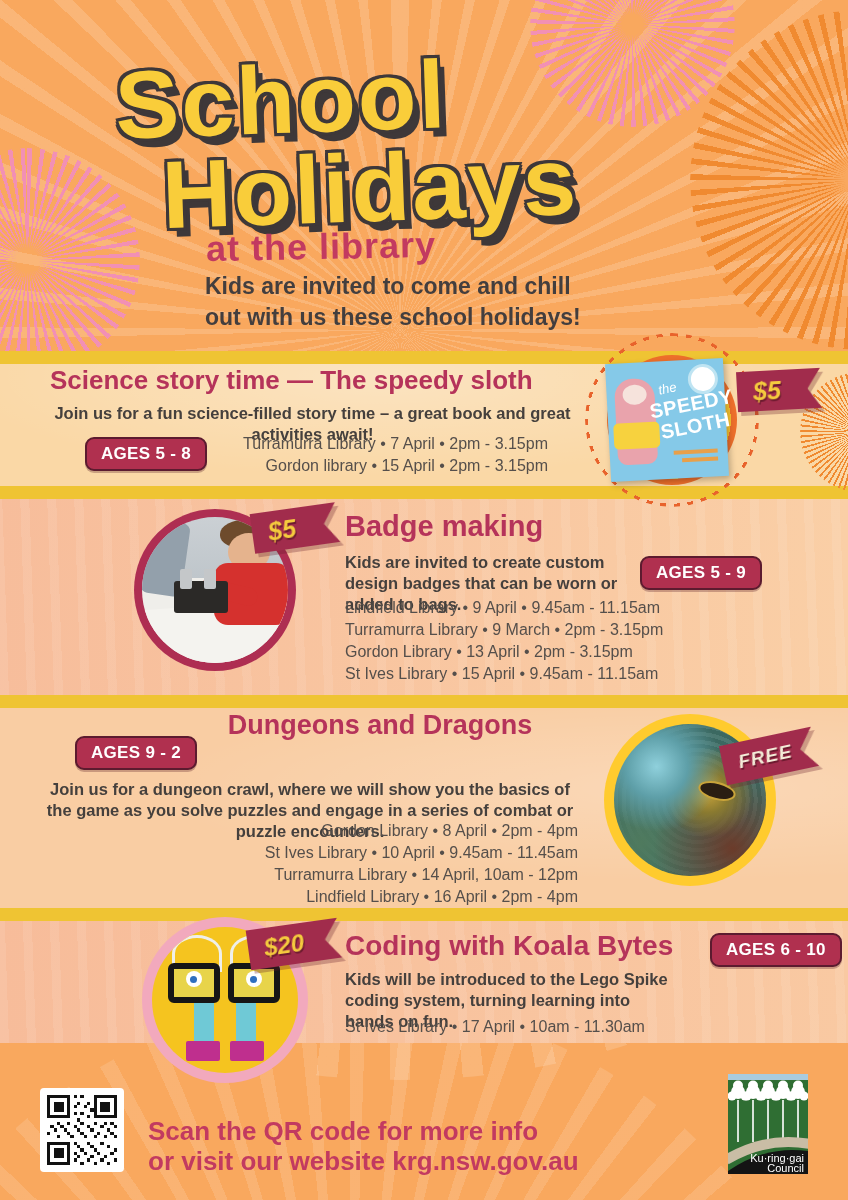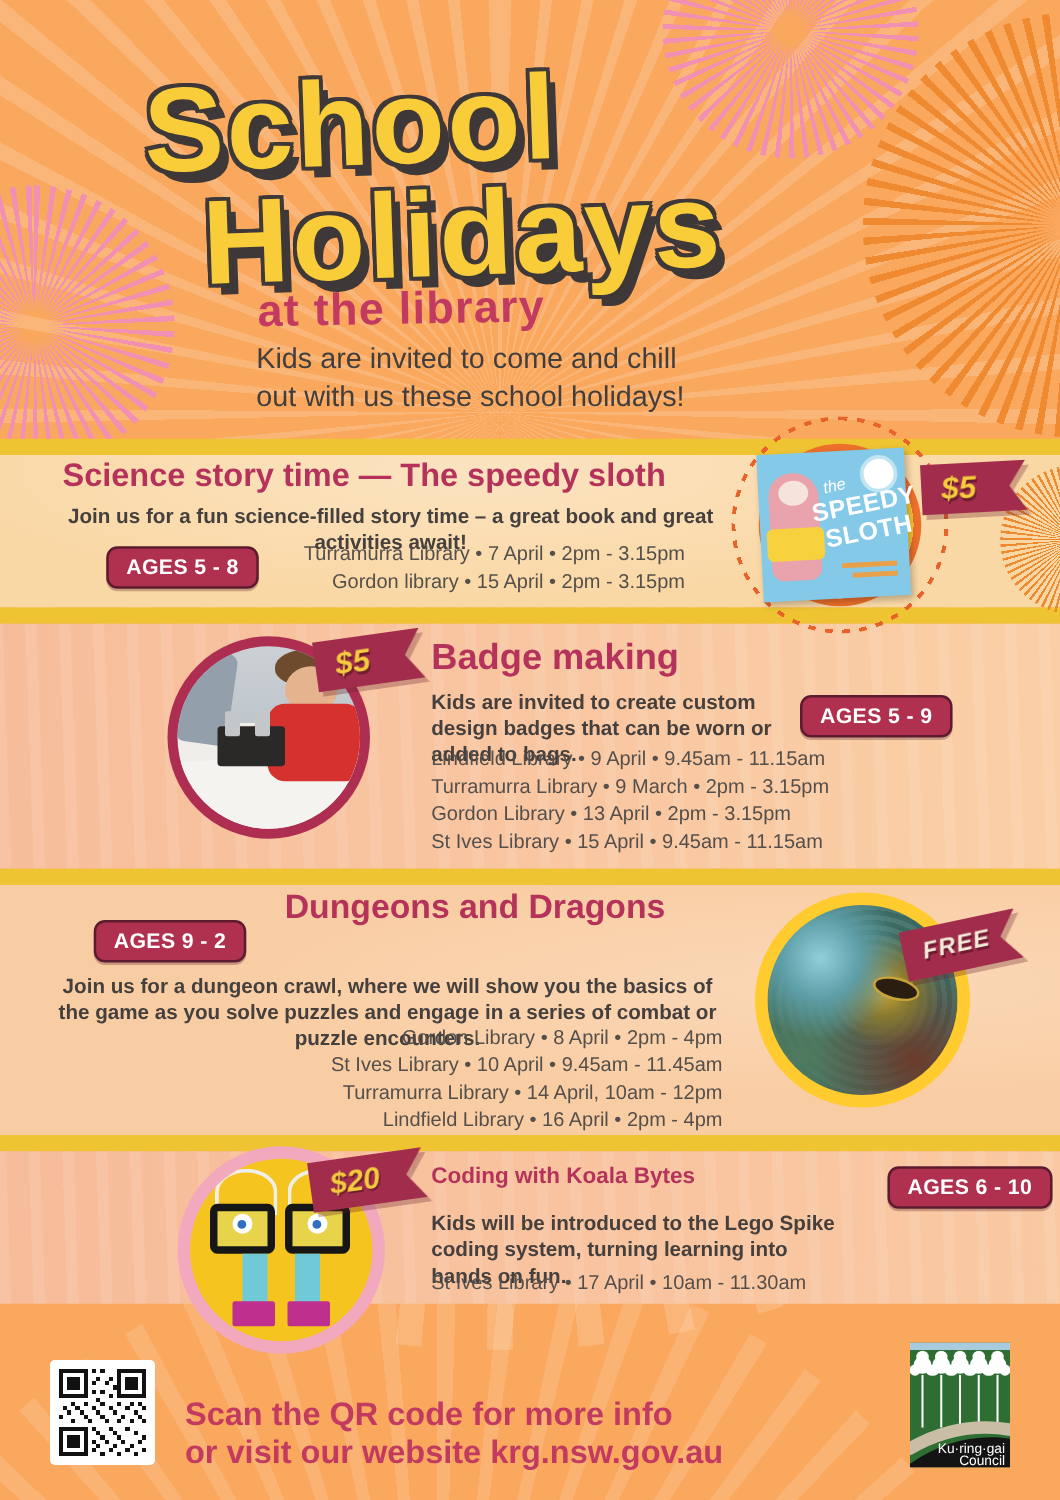--- a/index.html
+++ b/index.html
@@ -32,21 +32,21 @@
   .sec3{top:708px;height:200px;background:radial-gradient(ellipse at 80% 40%, rgba(255,255,255,0.22), rgba(255,255,255,0) 55%),#F9CDA3;}
   .sec4{top:921px;height:122px;background:repeating-linear-gradient(88deg, rgba(255,255,255,0.09) 0 9px, rgba(0,0,0,0) 9px 27px),linear-gradient(90deg,#F7BC9A,#F9C9A2);}
   
   .big-title{font-weight:bold;color:#F9CD3A;letter-spacing:2px;line-height:1;
     text-shadow:-3px -3px 0 #3E3839,0 -3px 0 #3E3839,3px -3px 0 #3E3839,-3px 0 0 #3E3839,
       3px 0 0 #3E3839,-3px 3px 0 #3E3839,0 3px 0 #3E3839,3px 3px 0 #3E3839,7px 9px 0 #3E3839,
       1px 1px 0 #C0392B;}
   .title1{left:115px;top:52px;font-size:96px;transform:rotate(-2deg);}
   .title2{left:162px;top:140px;font-size:96px;transform:rotate(-2deg);}
   .subtitle{left:206px;top:226px;font-size:36px;font-weight:bold;color:#C23A60;letter-spacing:1px;transform:rotate(-1deg);}
-  .intro{left:205px;top:271px;width:430px;font-size:23px;font-weight:normal;color:#433E3E;line-height:1.35;}
+  .intro{left:205px;top:271px;width:430px;font-size:23px;font-weight:bold;color:#433E3E;line-height:1.35;}
   
   .event-title{color:#B5335A;font-weight:bold;line-height:1.1;}
   .event-desc{color:#45403D;font-weight:bold;font-size:16.5px;line-height:1.28;}
   .sessions{color:#554F4B;font-size:16px;line-height:22px;}
   .ages{background:#B0304F;border:2px solid #5C1B2F;border-radius:9px;color:#FFFFFF;
     font-weight:bold;font-size:17px;padding:5px 14px;letter-spacing:0.3px;box-shadow:0 2px 0 rgba(90,30,40,0.3);}
   
   .spike-ring{border-radius:50%;}
   .ring{border-radius:50%;}
   .photo{border-radius:50%;overflow:hidden;}
@@ -220,21 +220,21 @@
     <div class="abs lg-pupil" style="left:38px"></div>
     <div class="abs lg-pupil" style="left:98px"></div>
     <div class="abs lg-leg" style="left:42px"></div>
     <div class="abs lg-leg" style="left:84px"></div>
     <div class="abs lg-foot" style="left:34px"></div>
     <div class="abs lg-foot" style="left:78px"></div>
   </div>
   <div class="abs ribbon-wrap" style="left:248px;top:924px;transform:rotate(-8deg)">
     <div class="ribbon" style="width:92px;font-size:24px">$20</div>
   </div>
-  <div class="abs event-title" style="left:345px;top:931px;font-size:18px">Coding with Koala Bytes</div>
+  <div class="abs event-title" style="left:345px;top:931px;font-size:28px">Coding with Koala Bytes</div>
   <div class="abs ages" style="left:710px;top:933px">AGES 6 - 10</div>
   <div class="abs event-desc" style="left:345px;top:969px;width:335px">Kids will be introduced to the Lego Spike coding system, turning learning into hands on fun.</div>
   <div class="abs sessions" style="left:345px;top:1016px">
     <div>St Ives Library • 17 April • 10am - 11.30am</div>
   </div>
 
   <div class="abs qr-box">
     <svg viewBox="0 0 21 21" width="70" height="70" shape-rendering="crispEdges">
       <rect x="0" y="0" width="7" height="7" fill="#111"></rect>
         <rect x="1" y="1" width="5" height="5" fill="#fff"></rect>

